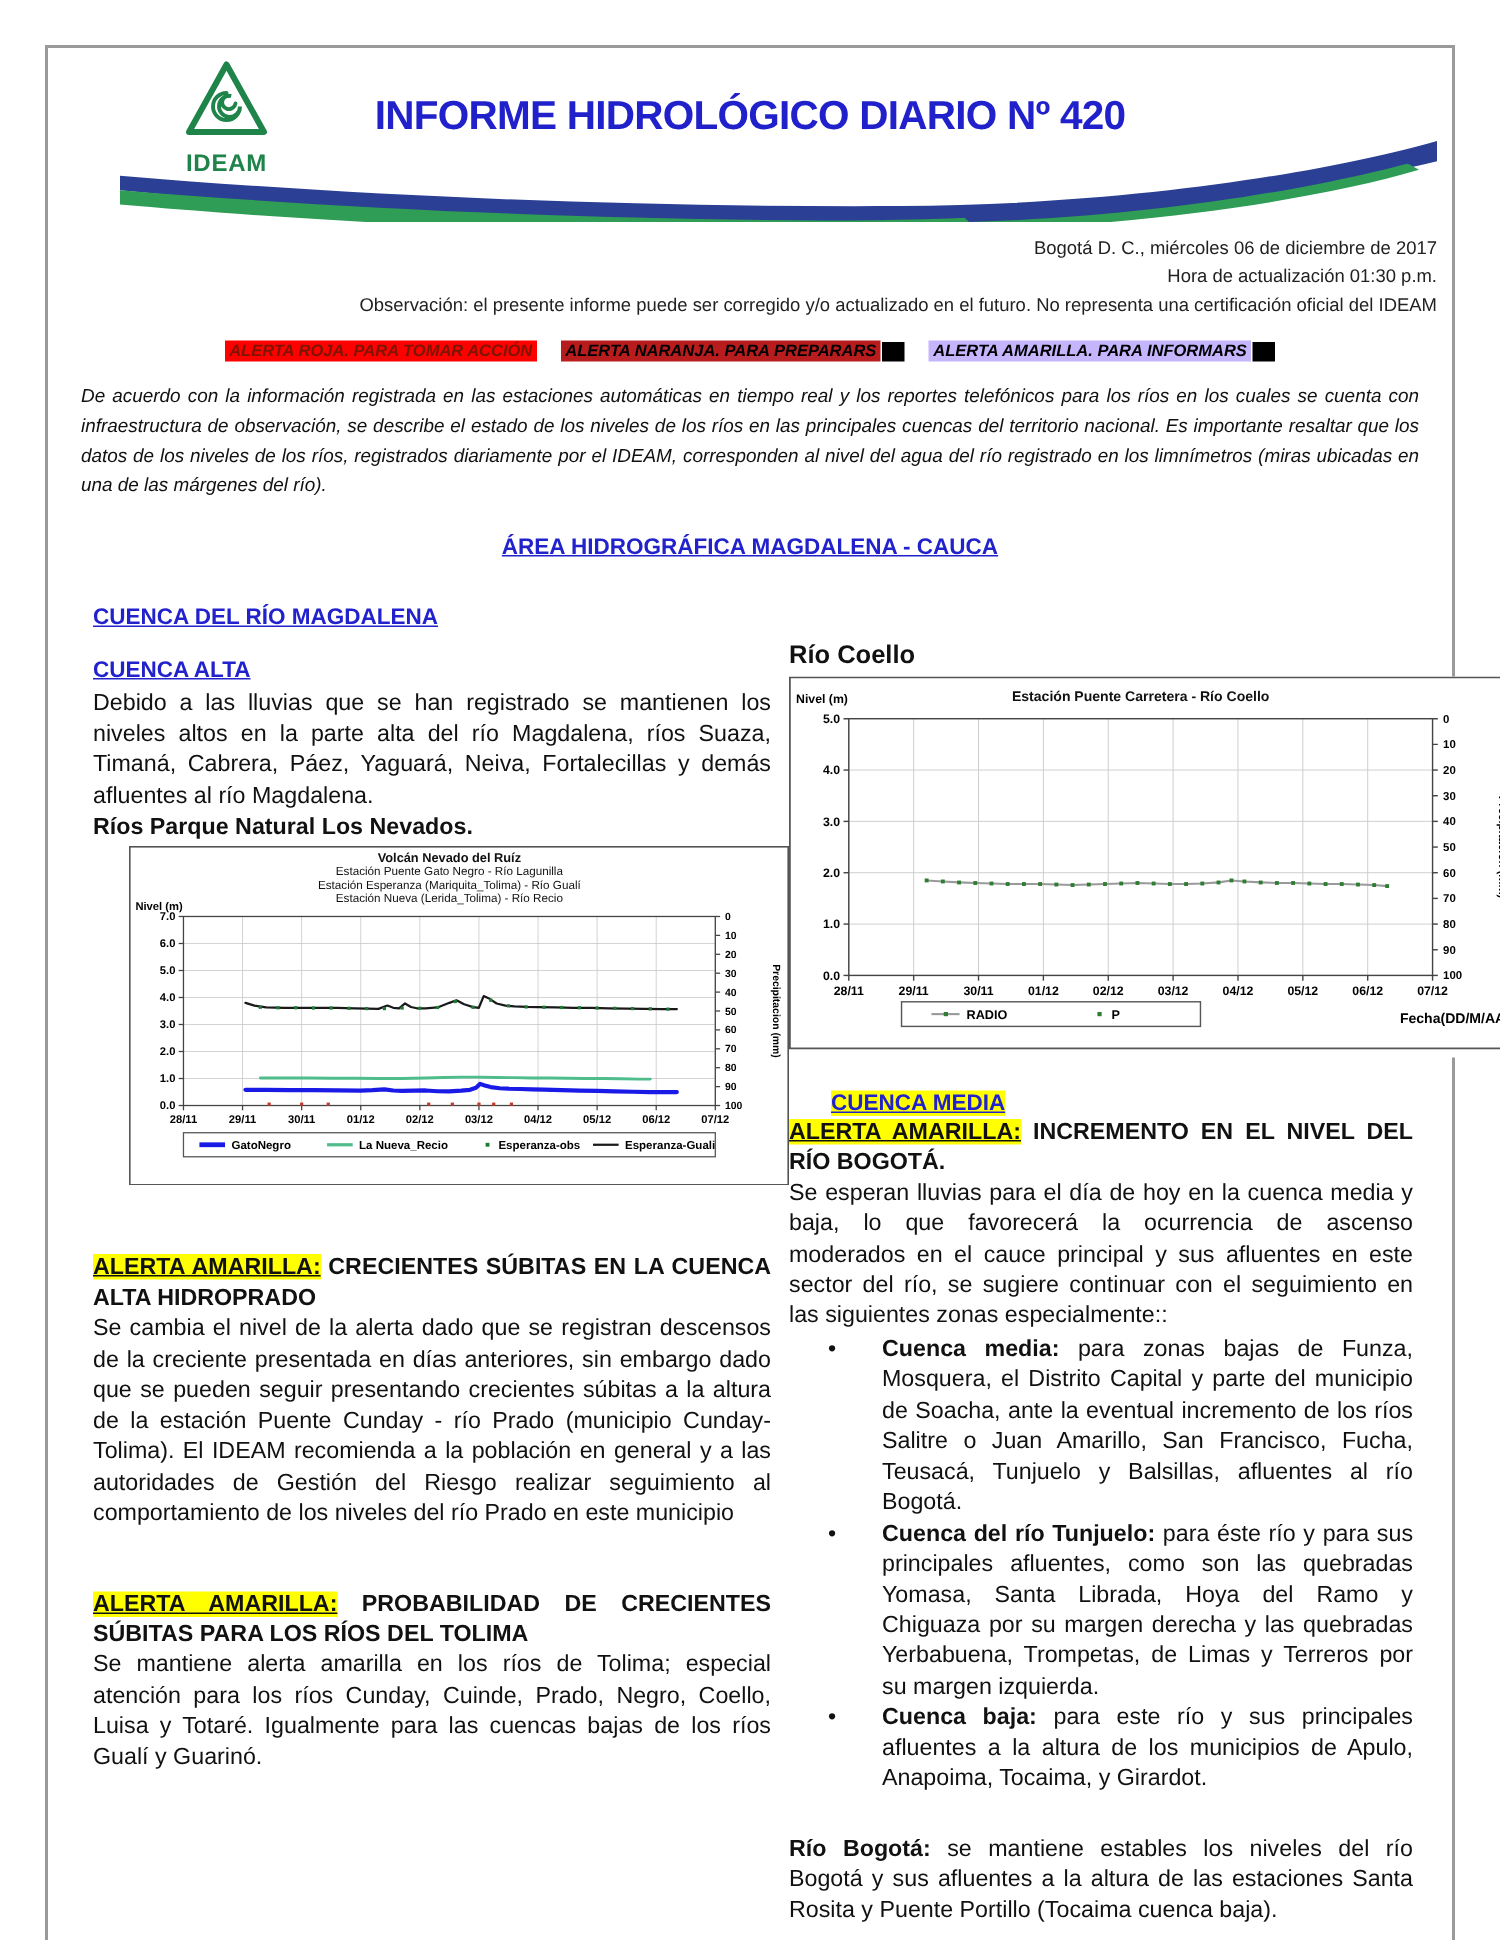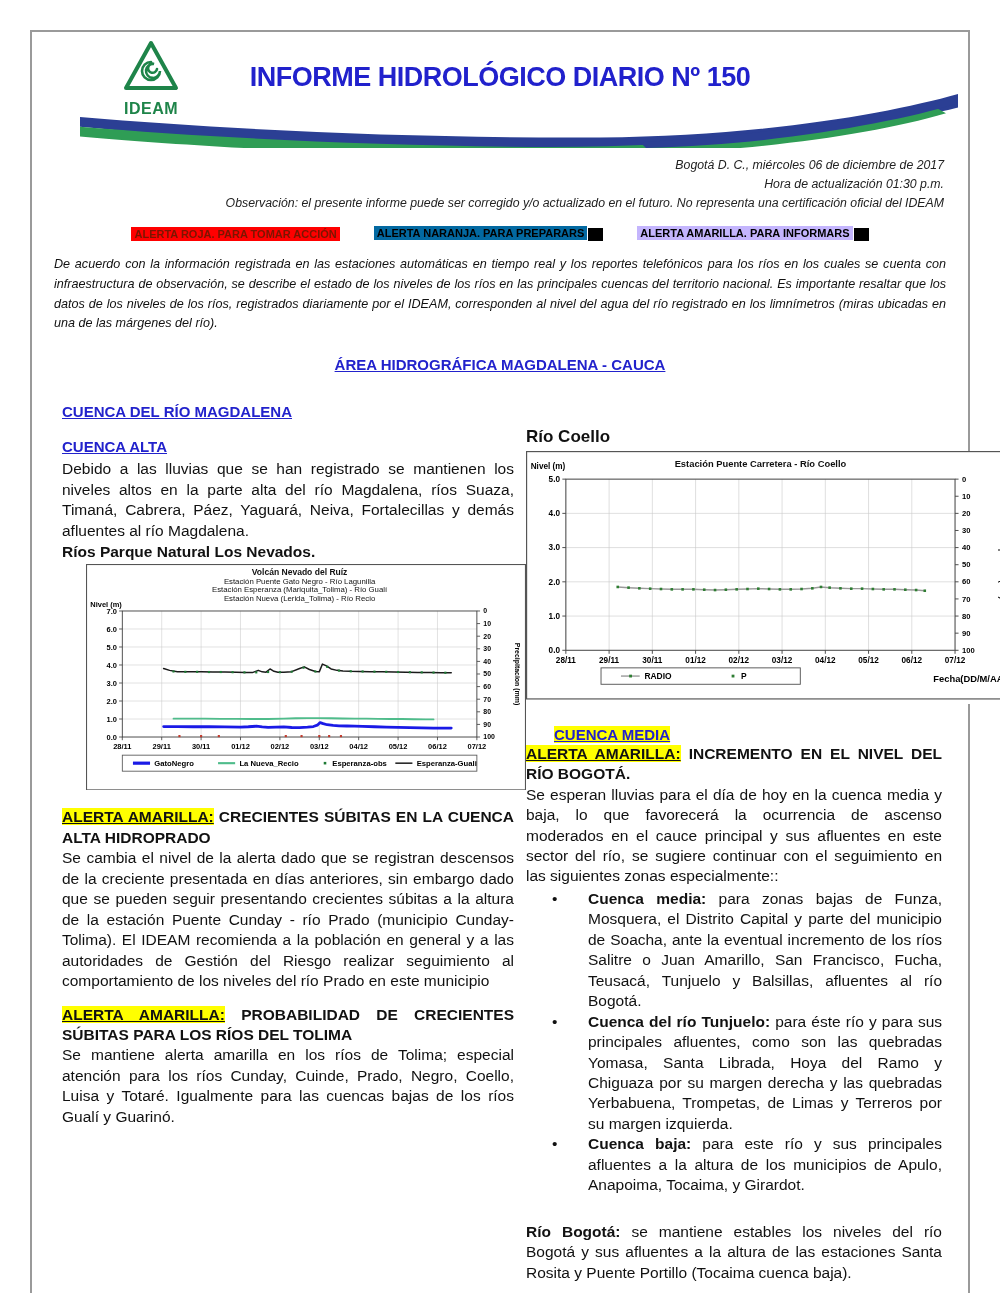--- a/index.html
+++ b/index.html
@@ -21,45 +21,45 @@
   .header { position: relative; height: 118px; }
   .logo { position: absolute; left: 76px; top: 8px; width: 86px; text-align: center; }
   .logo-name { color: #1E8449; font-weight: bold; font-size: 16px; letter-spacing: .5px; }
   .report-title {
     position: absolute; left: 0; right: 0; top: 30px;
     text-align: center; color: #2121CC; font-weight: bold; font-size: 27px;
     letter-spacing: -0.5px;
   }
   .header-swoosh { position: absolute; left: 48px; right: 10px; bottom: 2px; height: 56px; width: 882px; }
   
-  .meta { margin-top: 6px; padding-right: 24px; text-align: right; font-size: 12.3px; line-height: 1.55; color: #222; font-style: italic; }
-  
-  .alert-legend { display: flex; justify-content: center; gap: 34px; margin-top: 14px; font-size: 11px; font-weight: bold; align-items: center; }
+  .meta { margin-top: 6px; padding-right: 10px; text-align: right; font-size: 12.3px; line-height: 1.55; color: #222; }
+  
+  .alert-legend { display: flex; justify-content: center; gap: 16px; margin-top: 14px; font-size: 11px; font-weight: bold; align-items: center; font-style: italic; }
   .alert-chip { padding: 1px 3px; white-space: nowrap; }
   .chip-red    { background: #FF0000; color: #7B1500; }
-  .chip-orange { background: #0369a1; color: #000; }
+  .chip-orange { background: #b91c1c; color: #000; }
   .chip-yellow { background: #c4b5fd; color: #000; }
   .black-box { display: inline-block; width: 15px; height: 13px; background: #000; vertical-align: middle; margin-left: 1px; }
   
   .intro { margin: 14px 22px 0 22px; font-style: italic; font-size: 12.6px; line-height: 1.57; text-align: justify; }
   .area-heading { margin-top: 22px; text-align: center; color: #2222CC; font-size: 15px; font-weight: bold; text-decoration: underline; }
   
   .columns { display: flex; gap: 12px; padding: 0 30px; margin-top: 30px; }
   .col-left  { width: 452px; flex: 0 0 452px; }
   .col-right { width: 416px; flex: 0 0 416px; padding-top: 24px; }
   h3.blue { color: #2222CC; font-size: 15px; font-weight: bold; text-decoration: underline; }
   .h-gap { margin-bottom: 18px; }
   .body-text { font-size: 15.5px; line-height: 1.32; text-align: justify; }
   .bold { font-weight: bold; }
   .chart-caption { font-size: 15.5px; font-weight: bold; margin-top: 2px; }
   .chart-box { background: #fff; }
   .chart-left  { width: 440px; margin: 3px 0 0 24px; }
   .chart-right { width: 490px; margin-top: 4px; }
   svg text { font-family: "Liberation Sans", sans-serif; }
-  .alert-section { margin-top: 13px; }
+  .alert-section { margin-top: 40px; }
   .alert-head { font-size: 15.5px; font-weight: bold; line-height: 1.32; text-align: justify; }
   .hl-yellow { background: #FFFF00; text-decoration: underline; }
   .rio-coello-heading { font-size: 17px; font-weight: bold; color: #111; }
   .cuenca-media { display: inline-block; margin-top: 22px; padding-left: 28px; }
   .cuenca-media span { background: #FFFF00; }
   
   ul.b-list { list-style: none; margin-top: 2px; }
   ul.b-list li { position: relative; margin-left: 62px; font-size: 15.5px; line-height: 1.32; text-align: justify; }
   ul.b-list li::before { content: "\2022"; position: absolute; left: -36px; top: 0; font-size: 15.5px; }
   .closing { margin-top: 26px; }
@@ -71,21 +71,21 @@
 <div class="page">
 
   <div class="header">
     <div class="logo">
       <svg width="58" height="56" viewBox="0 0 58 56">
         <path d="M29 3 L54 48 L4 48 Z" fill="none" stroke="#1E8449" stroke-width="4" stroke-linejoin="round"></path>
         <path d="M29 22 a9 9 0 1 0 9 9 a7 7 0 1 1 -6 -7 a4.5 4.5 0 1 0 3 5" fill="none" stroke="#1E8449" stroke-width="2.6" stroke-linecap="round"></path>
       </svg>
       <div class="logo-name">IDEAM</div>
     </div>
-    <div class="report-title">INFORME HIDROLÓGICO DIARIO Nº 150</div>
+    <div class="report-title">INFORME HIDROLÓGICO DIARIO Nº 420</div>
     <svg class="header-swoosh" viewBox="0 0 882 58" preserveAspectRatio="none">
       <path d="M0,26 C160,40 340,48 520,47 C680,46 810,22 878,2 L878,16 C800,36 660,60 480,61 C300,62 120,48 0,36 Z" fill="#2B3F94"></path>
       <path d="M0,36 C140,48 300,56 470,57 C630,57 762,40 852,14 L866,22 C780,48 640,66 470,67 C300,68 110,56 0,46 Z" fill="#2F9D55"></path>
       <path d="M560,52 C700,44 800,24 872,6 L878,12 C812,32 700,54 566,58 Z" fill="#2B3F94"></path>
     </svg>
   </div>
 
   <div class="meta">
     <div>Bogotá D. C., miércoles  06 de diciembre de 2017</div>
     <div>Hora de actualización 01:30 p.m.</div>

